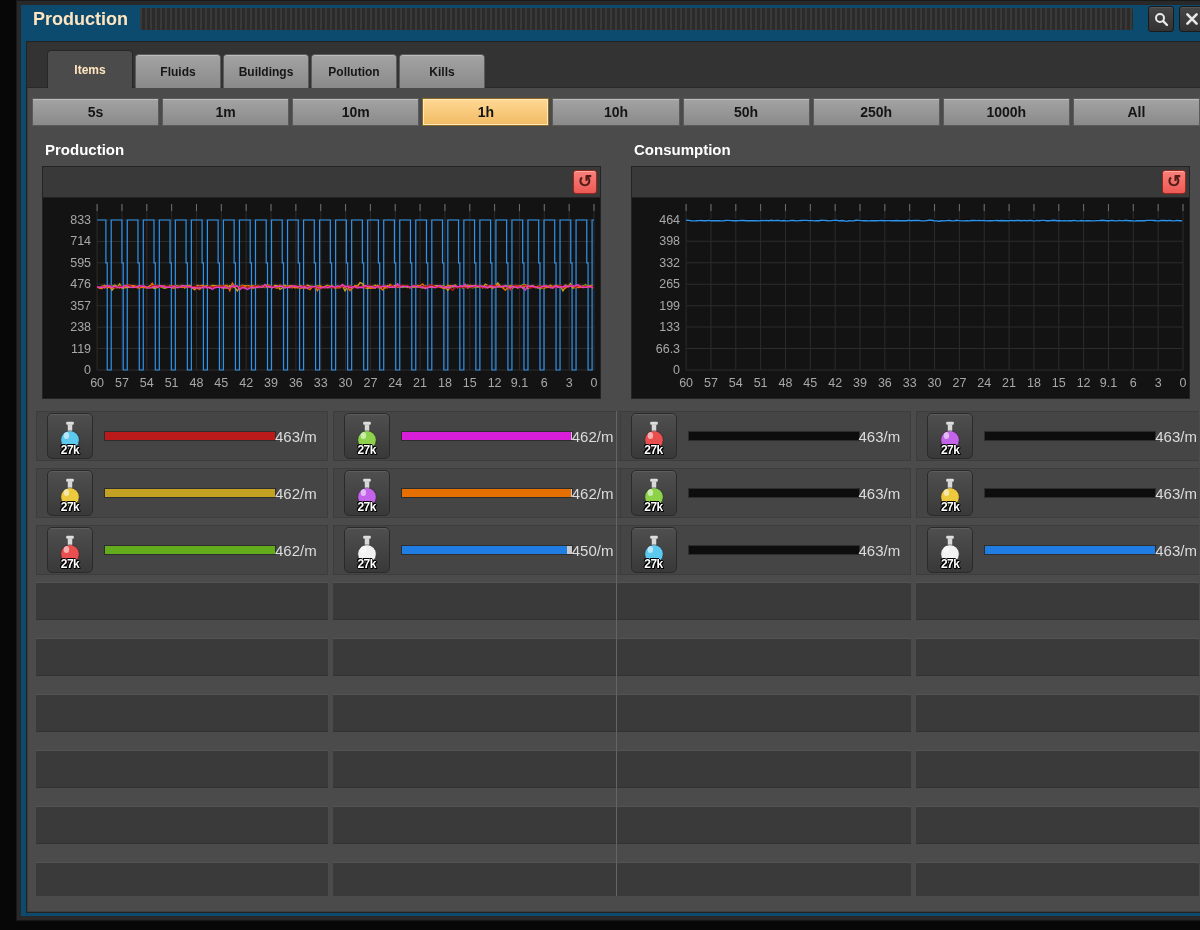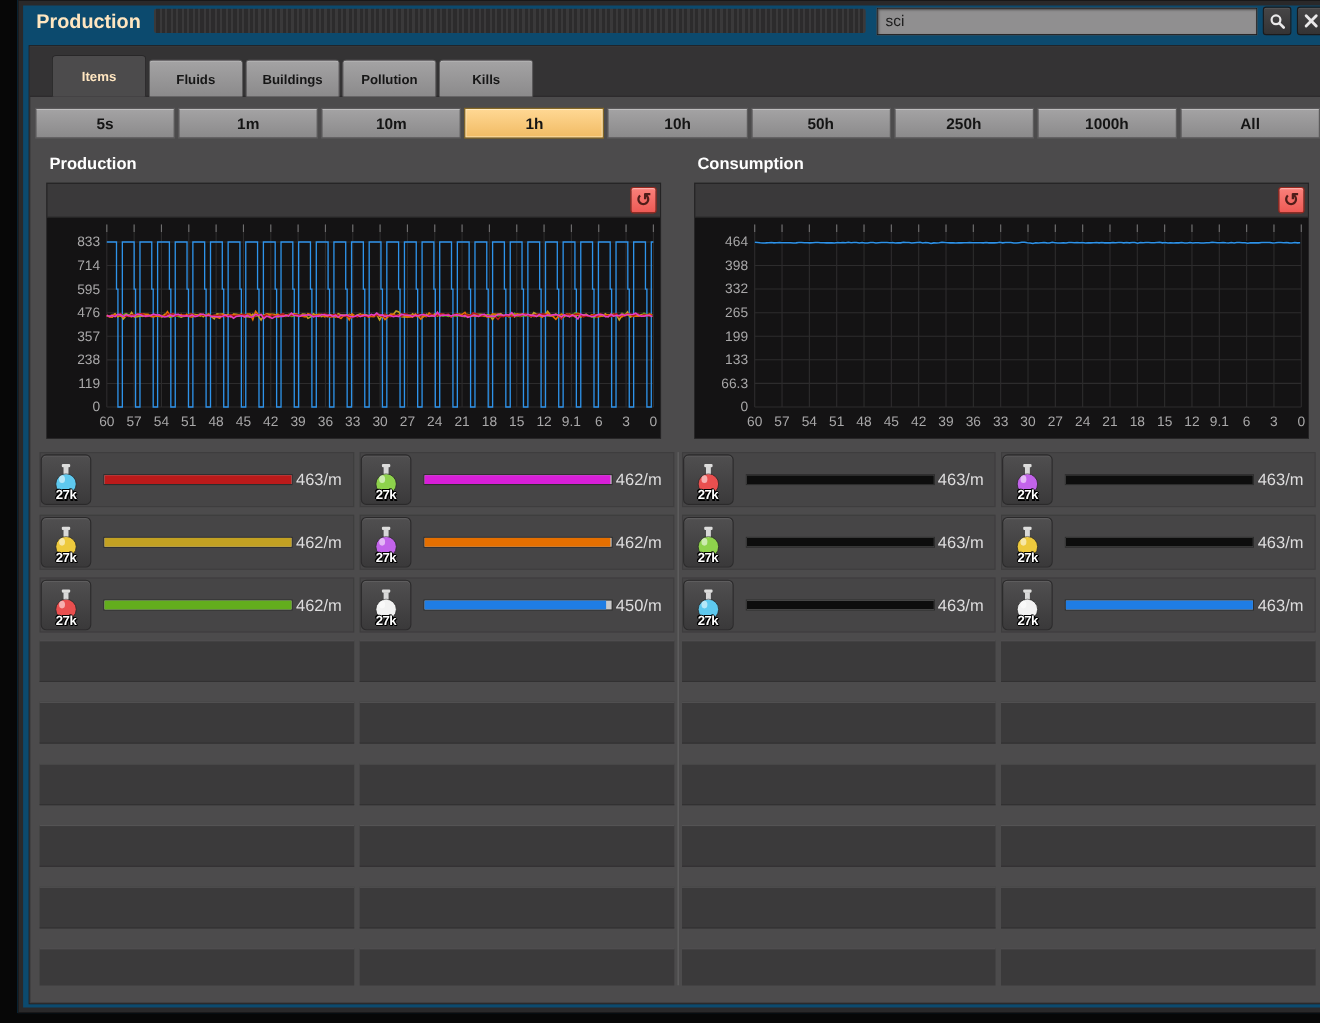--- a/index.html
+++ b/index.html
@@ -53,42 +53,41 @@
   .plot{height:200px;}
   .plot svg{display:block;}
   .plot text{font-family:"Liberation Sans",sans-serif;}
   
   .items-row{display:flex;margin:13px 2px 0 2px;flex:1;overflow:hidden;}
   .half{flex:1;min-width:0;display:grid;grid-template-columns:1fr 1fr;column-gap:5px;
         align-content:start;padding:0 3px;}
   .half.divided{border-left:1px solid #656465;}
   .itemcell{height:50px;margin-bottom:7px;box-sizing:border-box;cursor:pointer;
             background:#464546;border:1px solid #3e3d3e;display:flex;align-items:center;}
-  .iconbtn{width:44px;height:44px;margin-left:0;flex:none;position:relative;
+  .iconbtn{width:44px;height:44px;margin-left:10px;flex:none;position:relative;
            background:linear-gradient(#504f50,#3a393a);border:1px solid #2b2a2b;border-radius:5px;
            box-shadow:inset 0 1px 0 #5e5d5e;display:flex;align-items:center;justify-content:center;}
   .amt{position:absolute;left:50%;bottom:1px;transform:translateX(-50%);
        font-size:12px;font-weight:700;color:#fff;letter-spacing:-.5px;
        text-shadow:-1px 0 0 #000,1px 0 0 #000,0 -1px 0 #000,0 1px 0 #000,1px 1px 0 #000,-1px -1px 0 #000;}
   .track{width:170px;height:8px;margin-left:12px;flex:none;background:#c9c8c9;
          box-shadow:0 0 0 1px rgba(0,0,0,.35);}
   .fill{height:100%;}
   .rate{margin-left:auto;margin-right:10px;font-size:15px;color:#dddcdd;white-space:nowrap;}
   .emptycell{height:36px;margin-bottom:18px;background:#3b3a3b;
              border-top:1px solid #545354;border-bottom:1px solid #323132;}
 </style>
 </head>
 <body>
 
 <div class="window">
 
   <div class="titlebar">
     <span class="title">Production</span>
     <div class="grip"></div>
-    <input class="search" value="sci" style="">
     <button class="tbtn">
       <svg width="15" height="15" viewBox="0 0 15 15">
         <circle cx="6" cy="6" r="4" fill="none" stroke="#e9e8e9" stroke-width="2"></circle>
         <line x1="9.2" y1="9.2" x2="13" y2="13" stroke="#e9e8e9" stroke-width="2.4" stroke-linecap="round"></line>
       </svg>
     </button>
     <button class="tbtn">
       <svg width="14" height="14" viewBox="0 0 14 14">
         <path d="M2.4 2.4 L11.6 11.6 M11.6 2.4 L2.4 11.6" stroke="#e9e8e9" stroke-width="2.6" stroke-linecap="round"></path>
       </svg>

